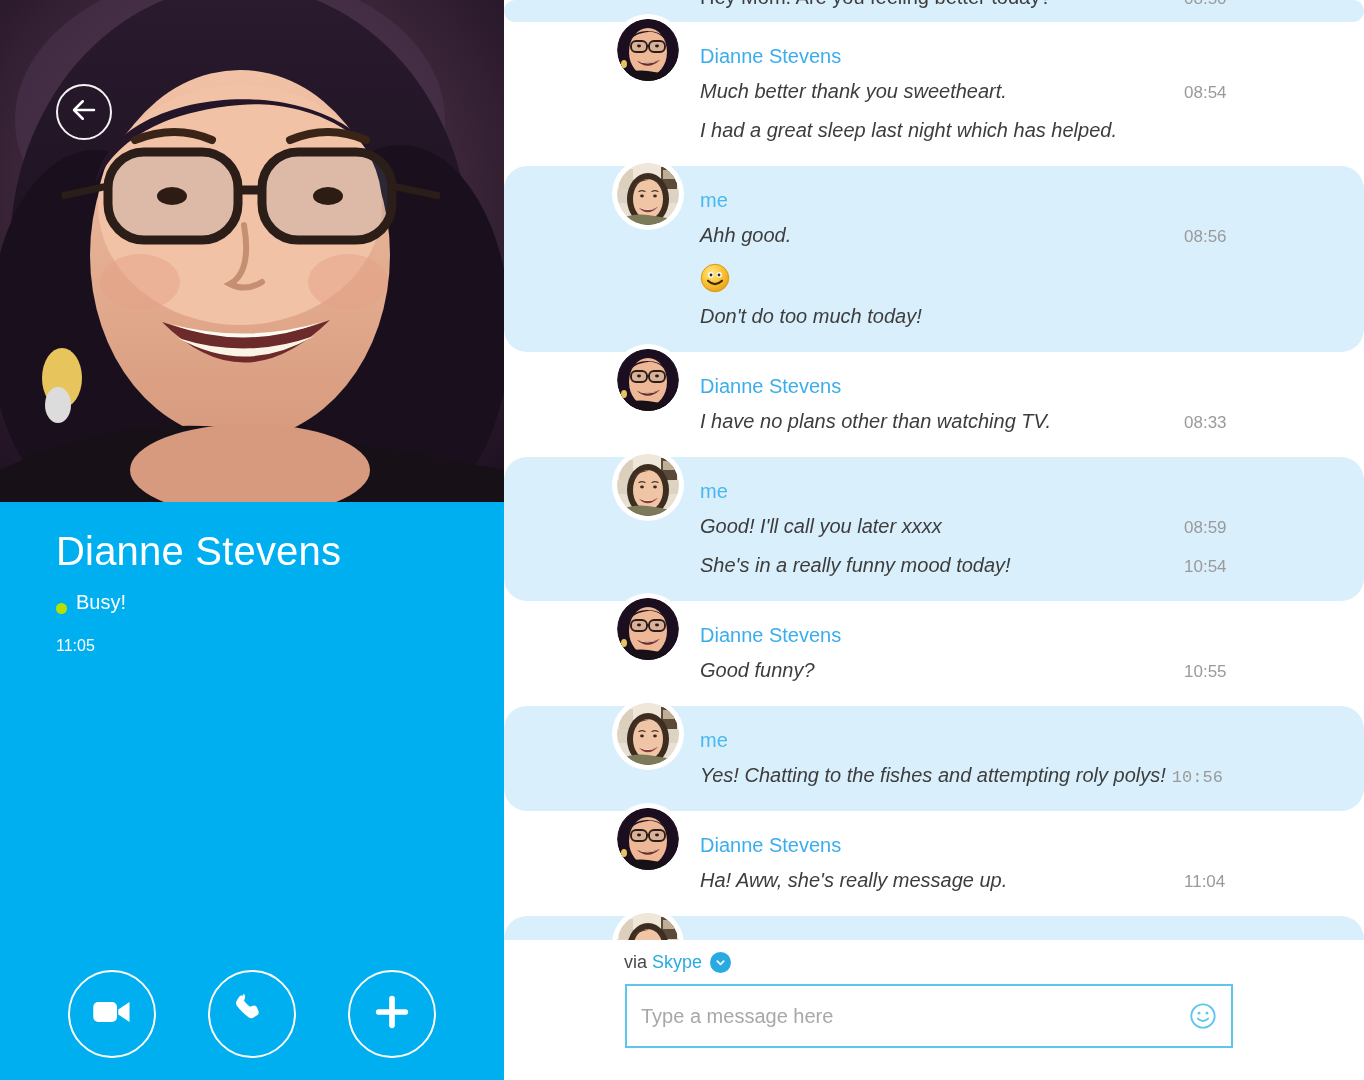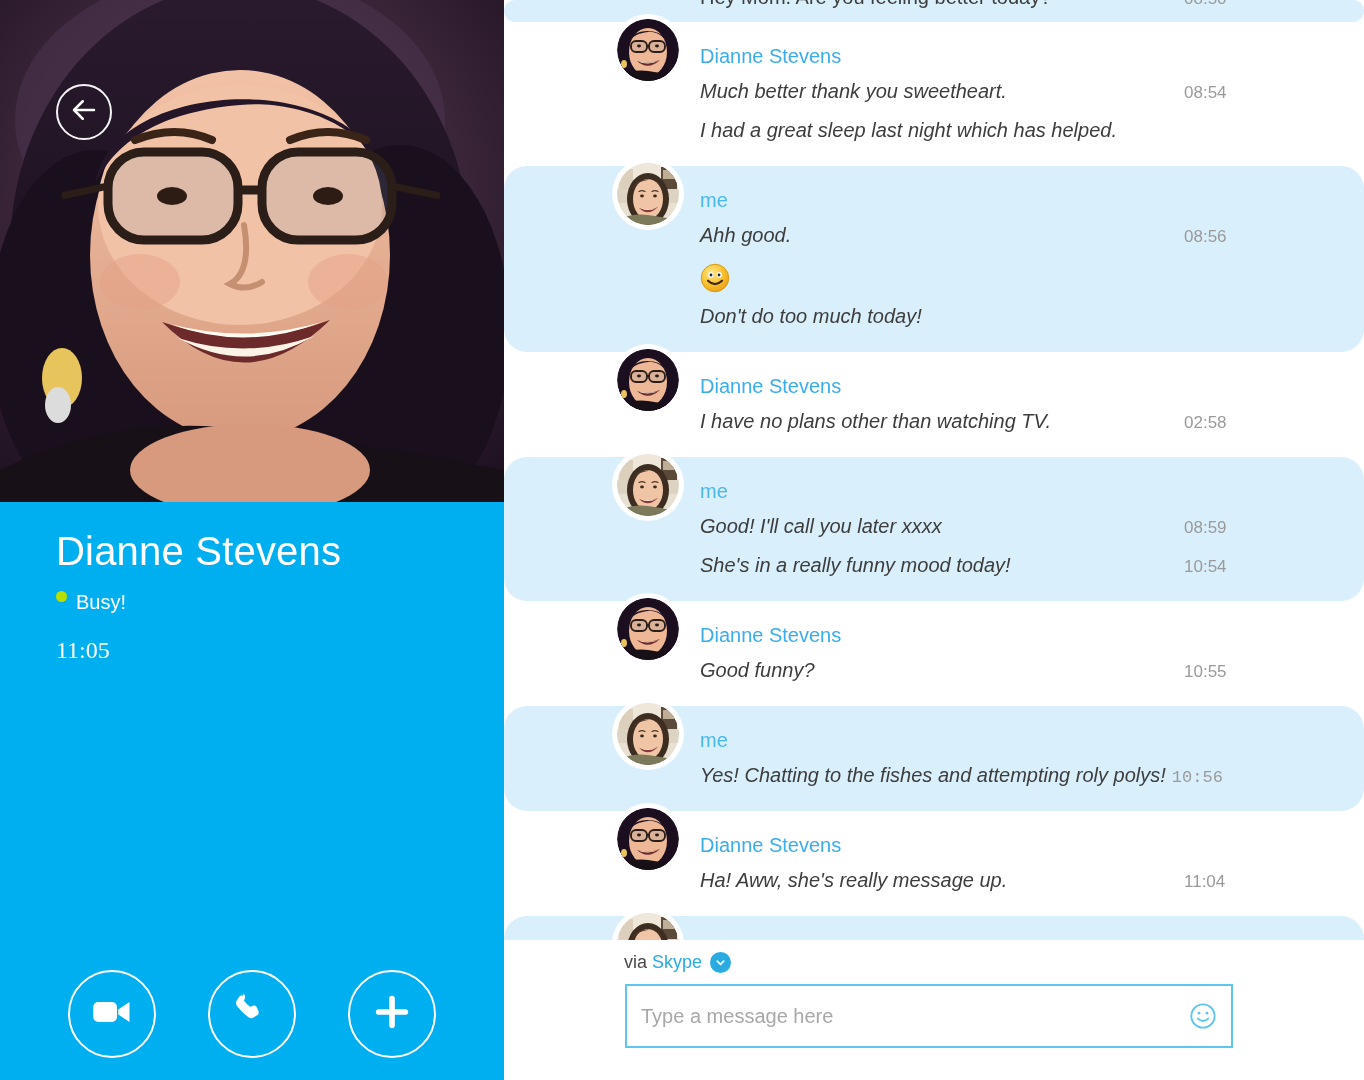--- a/index.html
+++ b/index.html
@@ -29,28 +29,28 @@
     cursor: pointer; z-index: 5;
   }
   .back-btn svg { width: 30px; height: 30px; }
 
   .profile-info { position: absolute; left: 0; top: 502px; width: 504px; padding: 26px 56px 0 56px; }
   .profile-name {
     color: #ffffff; font-size: 40px; font-weight: 300;
     letter-spacing: .2px; line-height: 1.15; white-space: nowrap;
   }
   .profile-status {
-    margin-top: 17px; display: flex; align-items: flex-start;
+    margin-top: 17px; display: flex; align-items: flex-end;
     color: #ffffff; font-size: 20px; font-weight: 400;
   }
   .status-dot {
     width: 11px; height: 11px; border-radius: 50%;
     background: #b7e000; margin-right: 9px; flex: none;
   }
-  .profile-time { margin-top: 23px; color: #ffffff; font-size: 24px; font-weight: 300; font-family: Liberation Serif, serif; }
+  .profile-time { margin-top: 23px; color: #ffffff; font-size: 16px; font-weight: 300; }
 
   .action-row {
     position: absolute; left: 0; bottom: 22px; width: 504px;
     display: flex; justify-content: flex-start; gap: 52px; padding-left: 68px;
   }
   .action-btn {
     width: 88px; height: 88px; border-radius: 50%;
     border: 2px solid #ffffff; background: transparent;
     display: flex; align-items: center; justify-content: center; cursor: pointer;
   }
@@ -370,21 +370,21 @@
       <path d="M20 42 Q31 52 43 41 Q31 46 20 42 Z" fill="#6d2a2a"></path>
       <path d="M21 42.5 Q31 46.5 42 42 Q31 45 21 42.5 Z" fill="#fdfaf2"></path>
       <ellipse cx="7" cy="45" rx="3" ry="4" fill="#e8c45c"></ellipse>
       <path d="M0 57 Q16 50 31 52 Q47 54 62 58 L62 62 L0 62 Z" fill="#171017"></path>
     </g>
   </svg>
               </div>
             </div>
             <div class="msg-body">
               <div class="sender">Dianne Stevens</div>
-              <div class="line"><span class="txt">I have no plans other than watching TV.</span><span class="ts far">02:58</span></div>
+              <div class="line"><span class="txt">I have no plans other than watching TV.</span><span class="ts far">08:33</span></div>
             </div>
           </div>
         </div>
         <div class="msg-row tint">
           <div class="msg-inner">
             <div class="avatar-wrap">
               <div class="avatar-ring"></div>
                   <div class="avatar-img">
                 <svg viewBox="0 0 62 62" aria-hidden="true">
     <defs>

